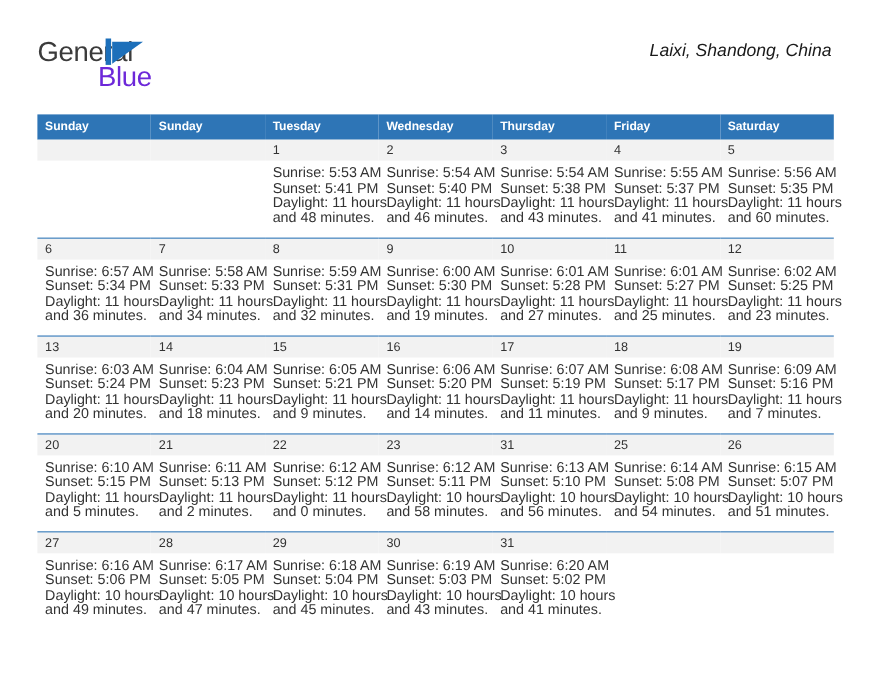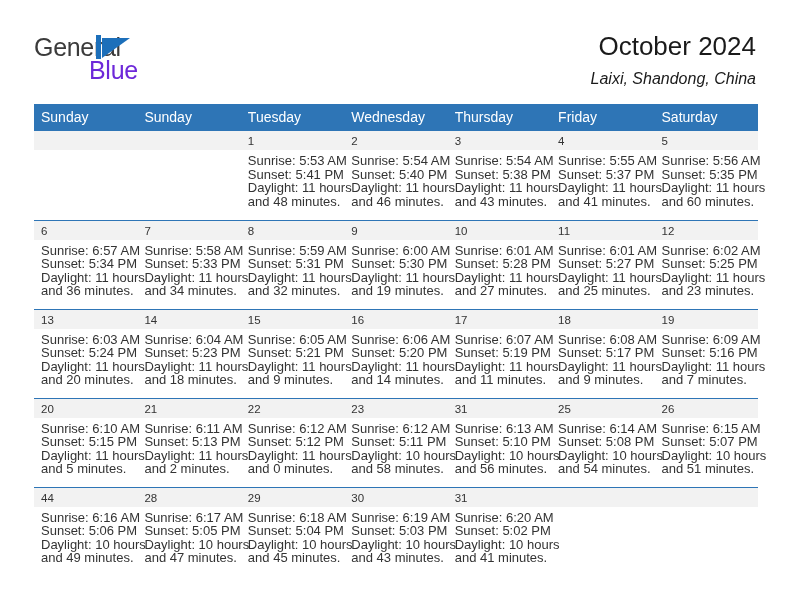--- a/index.html
+++ b/index.html
@@ -107,22 +107,22 @@
     position: absolute;
     left: 34px;
     top: 104px;
     width: 724px;
     border-collapse: collapse;
     table-layout: fixed;
   }
   .calendar th {
     background: #2e75b6;
     color: #ffffff;
-    font-size: 14px;
-    font-weight: normal;
+    font-size: 11px;
+    font-weight: bold;
     text-align: left;
     padding: 5px 0 6px 7px;
     height: 11px;
     border: none;
   }
   .calendar td {
     vertical-align: top;
     padding: 0;
     border: none;
     border-top: 1px solid #2e75b6;
@@ -166,21 +166,20 @@
     <div class="brand">
       <span class="brand-general">General</span>
       <span class="brand-mark">
         <span class="bar"></span>
         <span class="tri"></span>
       </span>
       <span class="brand-blue">Blue</span>
     </div>
 
     <div class="title-block">
-      <div class="cal-title">October 2024</div>
       <div class="cal-subtitle">Laixi, Shandong, China</div>
     </div>
 
   </div>
 
   <table class="calendar">
     <thead>
       <tr id="weekday-row">
           <th>Sunday</th>
           <th>Sunday</th>
@@ -435,21 +434,21 @@
             <div class="cellbody">
               <div>Sunrise: 6:15 AM</div>
               <div>Sunset: 5:07 PM</div>
               <div>Daylight: 10 hours</div>
               <div>and 51 minutes.</div>
             </div>
           </td>
         </tr>
         <tr class="week">
           <td class="">
-            <div class="daynum">44</div>
+            <div class="daynum">27</div>
             <div class="cellbody">
               <div>Sunrise: 6:16 AM</div>
               <div>Sunset: 5:06 PM</div>
               <div>Daylight: 10 hours</div>
               <div>and 49 minutes.</div>
             </div>
           </td>
           <td class="">
             <div class="daynum">28</div>
             <div class="cellbody">

